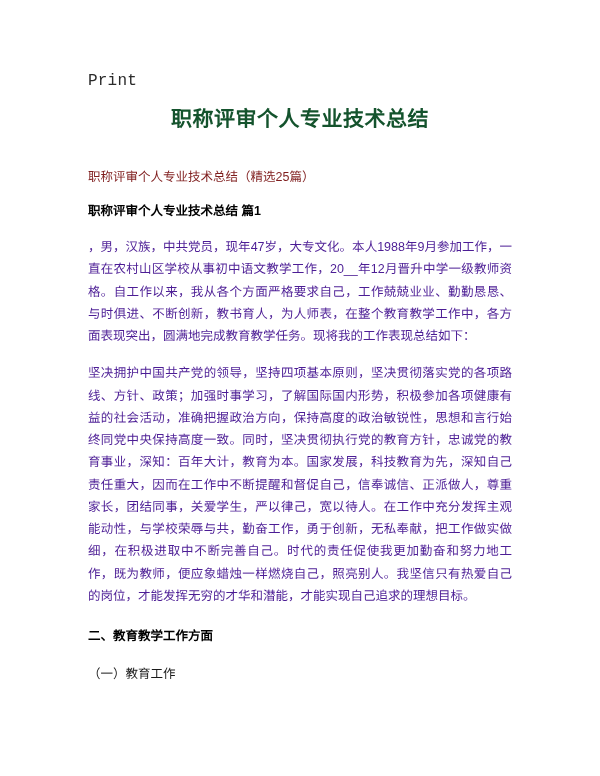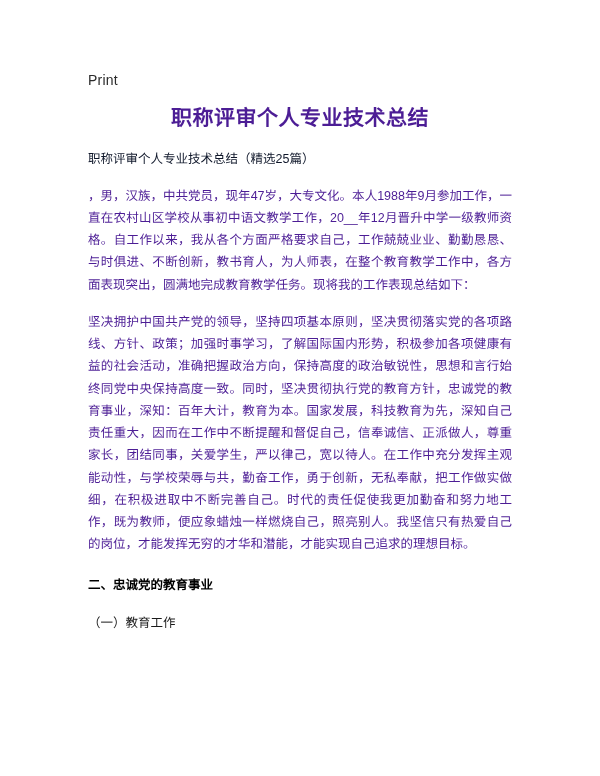--- a/index.html
+++ b/index.html
@@ -19,48 +19,48 @@
     min-height: 776px;
     box-sizing: border-box;
     background: #ffffff;
     position: relative;
   }
   .print-bar {
     padding: 72px 0 0 88px;
     line-height: 1;
   }
   .print-link {
-    font-family: Liberation Sans, sans-serif;
-    font-size: 14px;
+    font-family: Liberation Mono, monospace;
+    font-size: 16px;
     color: #2b2b2b;
     letter-spacing: 0.2px;
     display: inline-block;
     text-decoration: none;
   }
   .doc-title {
     margin: 17px 0 0 0;
     padding: 0 44px;
     text-align: center;
     font-size: 21px;
     font-weight: bold;
-    color: #4c1d95;
+    color: #14532d;
     letter-spacing: 0.5px;
     line-height: 1.25;
   }
   .content {
     margin: 0;
     padding: 0 88px 0 88px;
     box-sizing: border-box;
     width: 600px;
   }
   .subtitle {
-    margin: 19px 0 0 0;
+    margin: 36px 0 0 0;
     font-size: 12.5px;
     line-height: 1.55;
-    color: #0f172a;
+    color: #7f1d1d;
   }
   .article-heading {
     margin: 14px 0 0 0;
     font-size: 12.5px;
     font-weight: bold;
     color: #000000;
     line-height: 1.55;
   }
   .section-heading {
     margin: 19px 0 0 0;
@@ -95,25 +95,26 @@
   <div class="print-bar">
     <a class="print-link" href="#">Print</a>
   </div>
 
   <h1 class="doc-title">职称评审个人专业技术总结</h1>
 
   <div class="content">
 
     <p class="subtitle">职称评审个人专业技术总结（精选25篇）</p>
 
+    <p class="article-heading">职称评审个人专业技术总结 篇1</p>
 
     <p class="para">，男，汉族，中共党员，现年47岁，大专文化。本人1988年9月参加工作，一直在农村山区学校从事初中语文教学工作，20__年12月晋升中学一级教师资格。自工作以来，我从各个方面严格要求自己，工作兢兢业业、勤勤恳恳、与时俱进、不断创新，教书育人，为人师表，在整个教育教学工作中，各方面表现突出，圆满地完成教育教学任务。现将我的工作表现总结如下：</p>
 
 
     <p class="para">坚决拥护中国共产党的领导，坚持四项基本原则，坚决贯彻落实党的各项路线、方针、政策；加强时事学习，了解国际国内形势，积极参加各项健康有益的社会活动，准确把握政治方向，保持高度的政治敏锐性，思想和言行始终同党中央保持高度一致。同时，坚决贯彻执行党的教育方针，忠诚党的教育事业，深知：百年大计，教育为本。国家发展，科技教育为先，深知自己责任重大，因而在工作中不断提醒和督促自己，信奉诚信、正派做人，尊重家长，团结同事，关爱学生，严以律己，宽以待人。在工作中充分发挥主观能动性，与学校荣辱与共，勤奋工作，勇于创新，无私奉献，把工作做实做细，在积极进取中不断完善自己。时代的责任促使我更加勤奋和努力地工作，既为教师，便应象蜡烛一样燃烧自己，照亮别人。我坚信只有热爱自己的岗位，才能发挥无穷的才华和潜能，才能实现自己追求的理想目标。</p>
 
-    <h2 class="section-heading">二、忠诚党的教育事业</h2>
+    <h2 class="section-heading">二、教育教学工作方面</h2>
 
 
     <h3 class="sub-heading">（一）教育工作</h3>
 
   </div>
 </div>
 
 </body></html>

